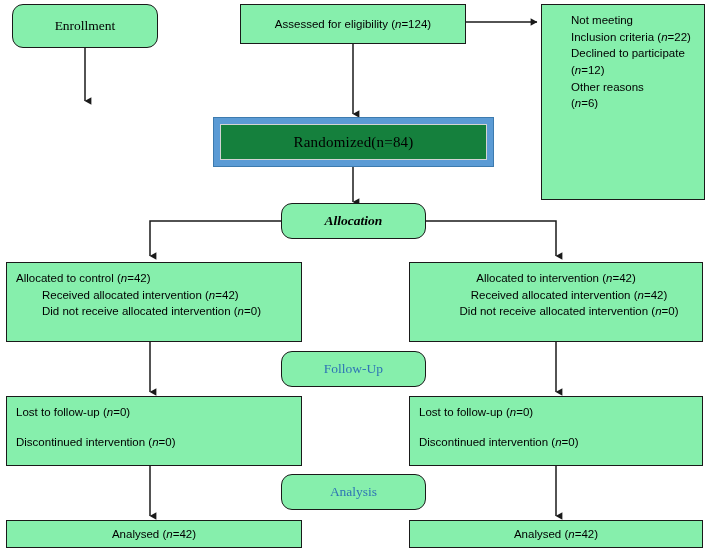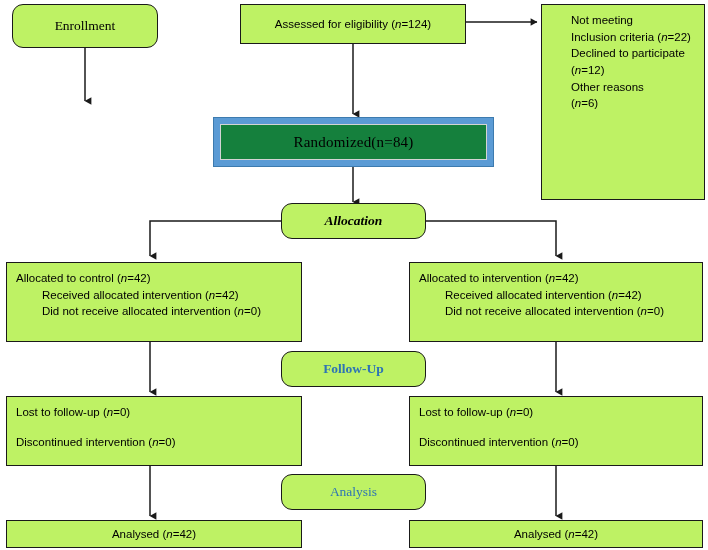--- a/index.html
+++ b/index.html
@@ -21,21 +21,21 @@
     position: absolute;
     left: 0;
     top: 0;
     width: 708px;
     height: 550px;
     pointer-events: none;
   }
   .node {
     position: absolute;
     box-sizing: border-box;
-    background: #bef264;
+    background: #86efac;
     border: 1.4px solid #1a1a1a;
     font-size: 11.5px;
     line-height: 1.45;
     color: #000000;
   }
   .node.rect {
     border-radius: 0;
   }
   .node.rounded {
     border-radius: 11px;
@@ -52,21 +52,21 @@
   .stage-label {
     font-family: "Liberation Serif", serif;
     font-size: 13.5px;
   }
   .stage-label.bold-black {
     font-weight: bold;
     color: #000000;
     font-style: italic;
   }
   .stage-label.blue-bold {
-    font-weight: bold;
+    font-weight: normal;
     color: #2E74B5;
   }
   .stage-label.blue-regular {
     font-weight: normal;
     color: #2E74B5;
   }
   
   .randomized-outer {
     position: absolute;
     box-sizing: border-box;
@@ -184,21 +184,21 @@
   </div>
 
   <div class="node rect" style="left:6px; top:262px; width:296px; height:80px;">
     <div class="pad">
       <span class="line-item">Allocated to control (<em class="n">n</em>=42)</span>
       <span class="line-item indent-1">Received allocated intervention (<em class="n">n</em>=42)</span>
       <span class="line-item indent-1">Did not receive allocated intervention (<em class="n">n</em>=0)</span>
     </div>
   </div>
 
-  <div class="node rect" style="left:409px; top:262px; width:294px; height:80px;">
+  <div class="node rect" style="left:409px; top:262px; width:294px; height:80px;text-align:center;">
     <div class="pad">
       <span class="line-item">Allocated to intervention (<em class="n">n</em>=42)</span>
       <span class="line-item indent-1">Received allocated intervention (<em class="n">n</em>=42)</span>
       <span class="line-item indent-1">Did not receive allocated intervention (<em class="n">n</em>=0)</span>
     </div>
   </div>
 
   <div class="node rounded center-text" style="left:281px; top:351px; width:145px; height:36px;">
     <span class="stage-label blue-bold">Follow-Up</span>
   </div>

